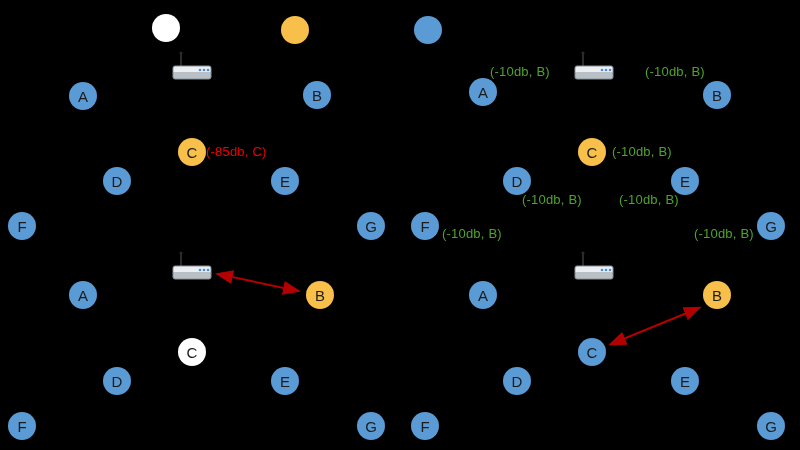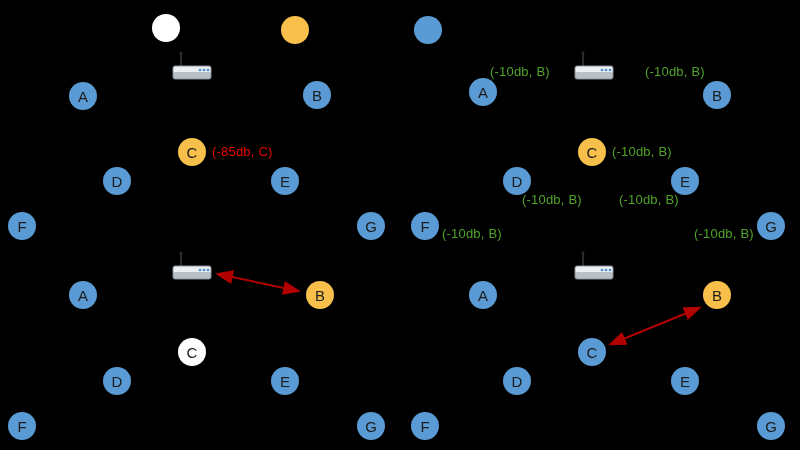--- a/index.html
+++ b/index.html
@@ -38,21 +38,21 @@
         <rect x="3" y="22" width="38" height="7" rx="2" fill="#b9c0c6"></rect>
         <rect x="3" y="16" width="38" height="13" rx="2" fill="none" stroke="#87919a"></rect>
         <circle cx="30" cy="20" r="1.3" fill="#4a90d9"></circle>
         <circle cx="34" cy="20" r="1.3" fill="#4a90d9"></circle>
         <circle cx="38" cy="20" r="1.3" fill="#4a90d9"></circle>
       </svg>
     </div>
     <div class="node blue" style="left:69px;top:82px">A</div>
     <div class="node blue" style="left:303px;top:81px">B</div>
     <div class="node yellow" style="left:178px;top:138px">C</div>
-    <div class="annotation red" style="left:212px;top:144px">(-85db, C)</div>
+    <div class="annotation red" style="left:206px;top:144px">(-85db, C)</div>
     <div class="node blue" style="left:103px;top:167px">D</div>
     <div class="node blue" style="left:271px;top:167px">E</div>
     <div class="node blue" style="left:8px;top:212px">F</div>
     <div class="node blue" style="left:357px;top:212px">G</div>
   </div>
 
   <div>
     <div class="node blue" style="left:414px;top:16px"></div>
     <div class="router" style="left:572px;top:50px">
       <svg width="44" height="38" viewBox="0 0 44 38" aria-hidden="true">

